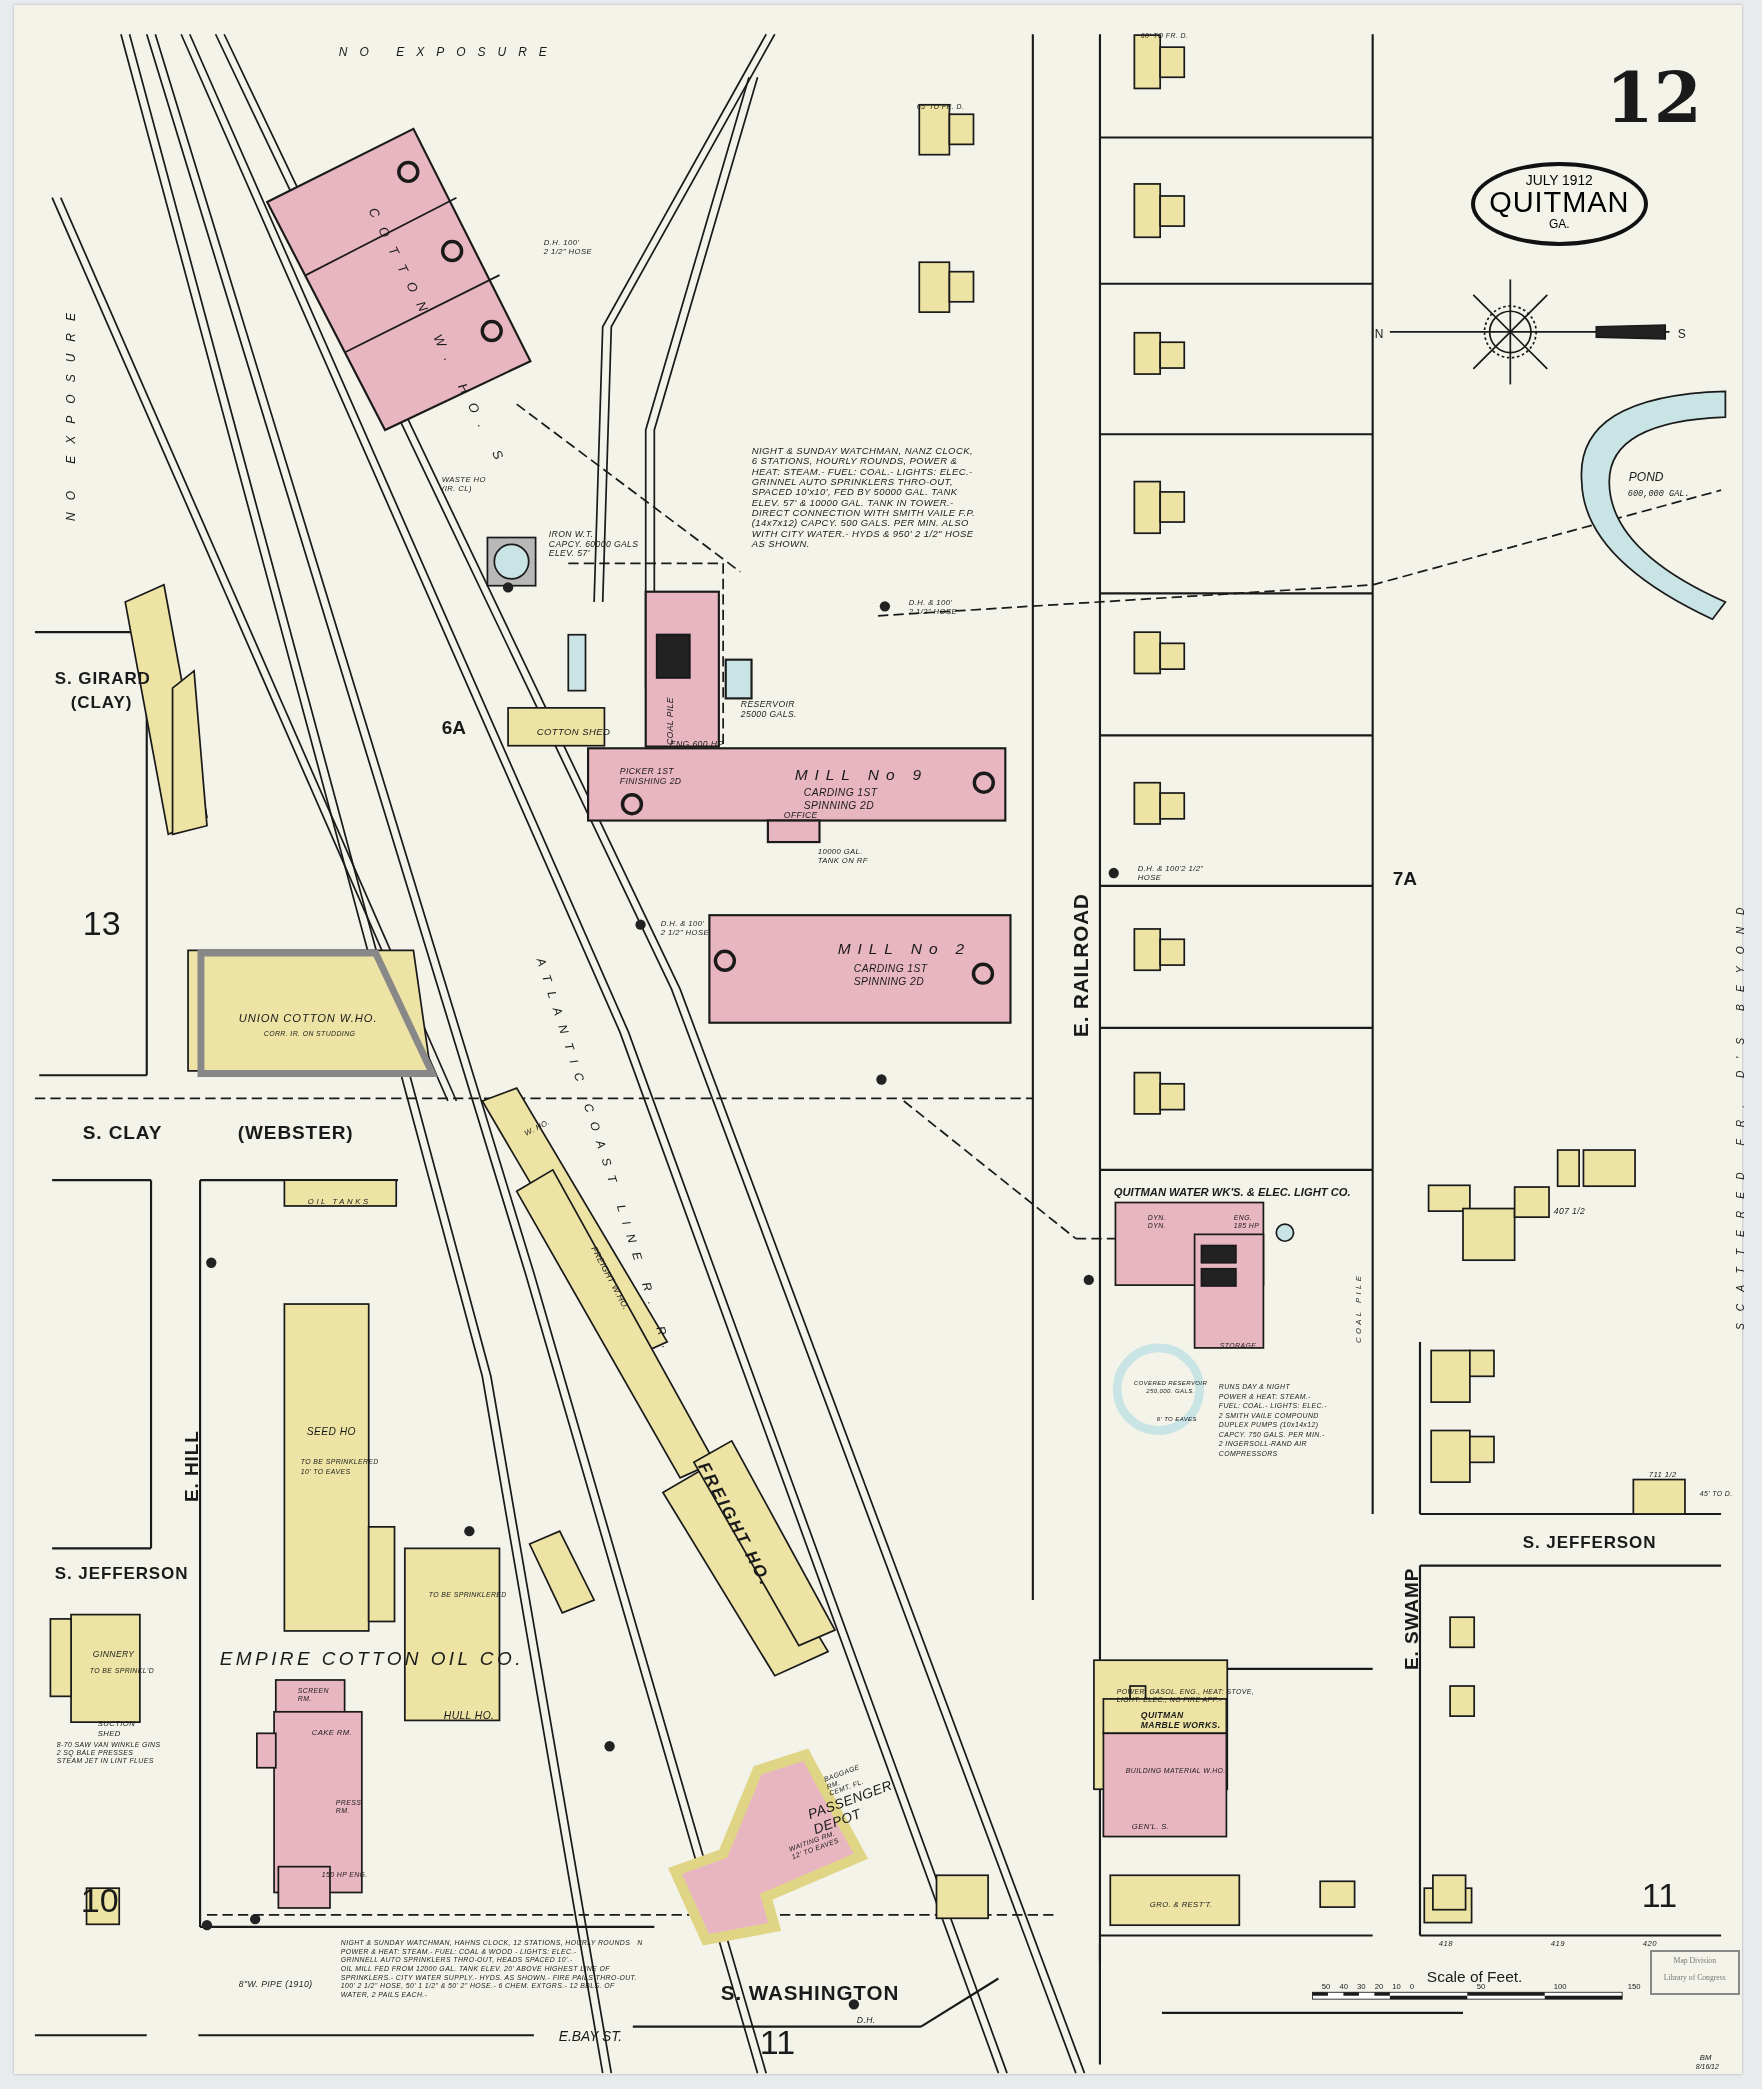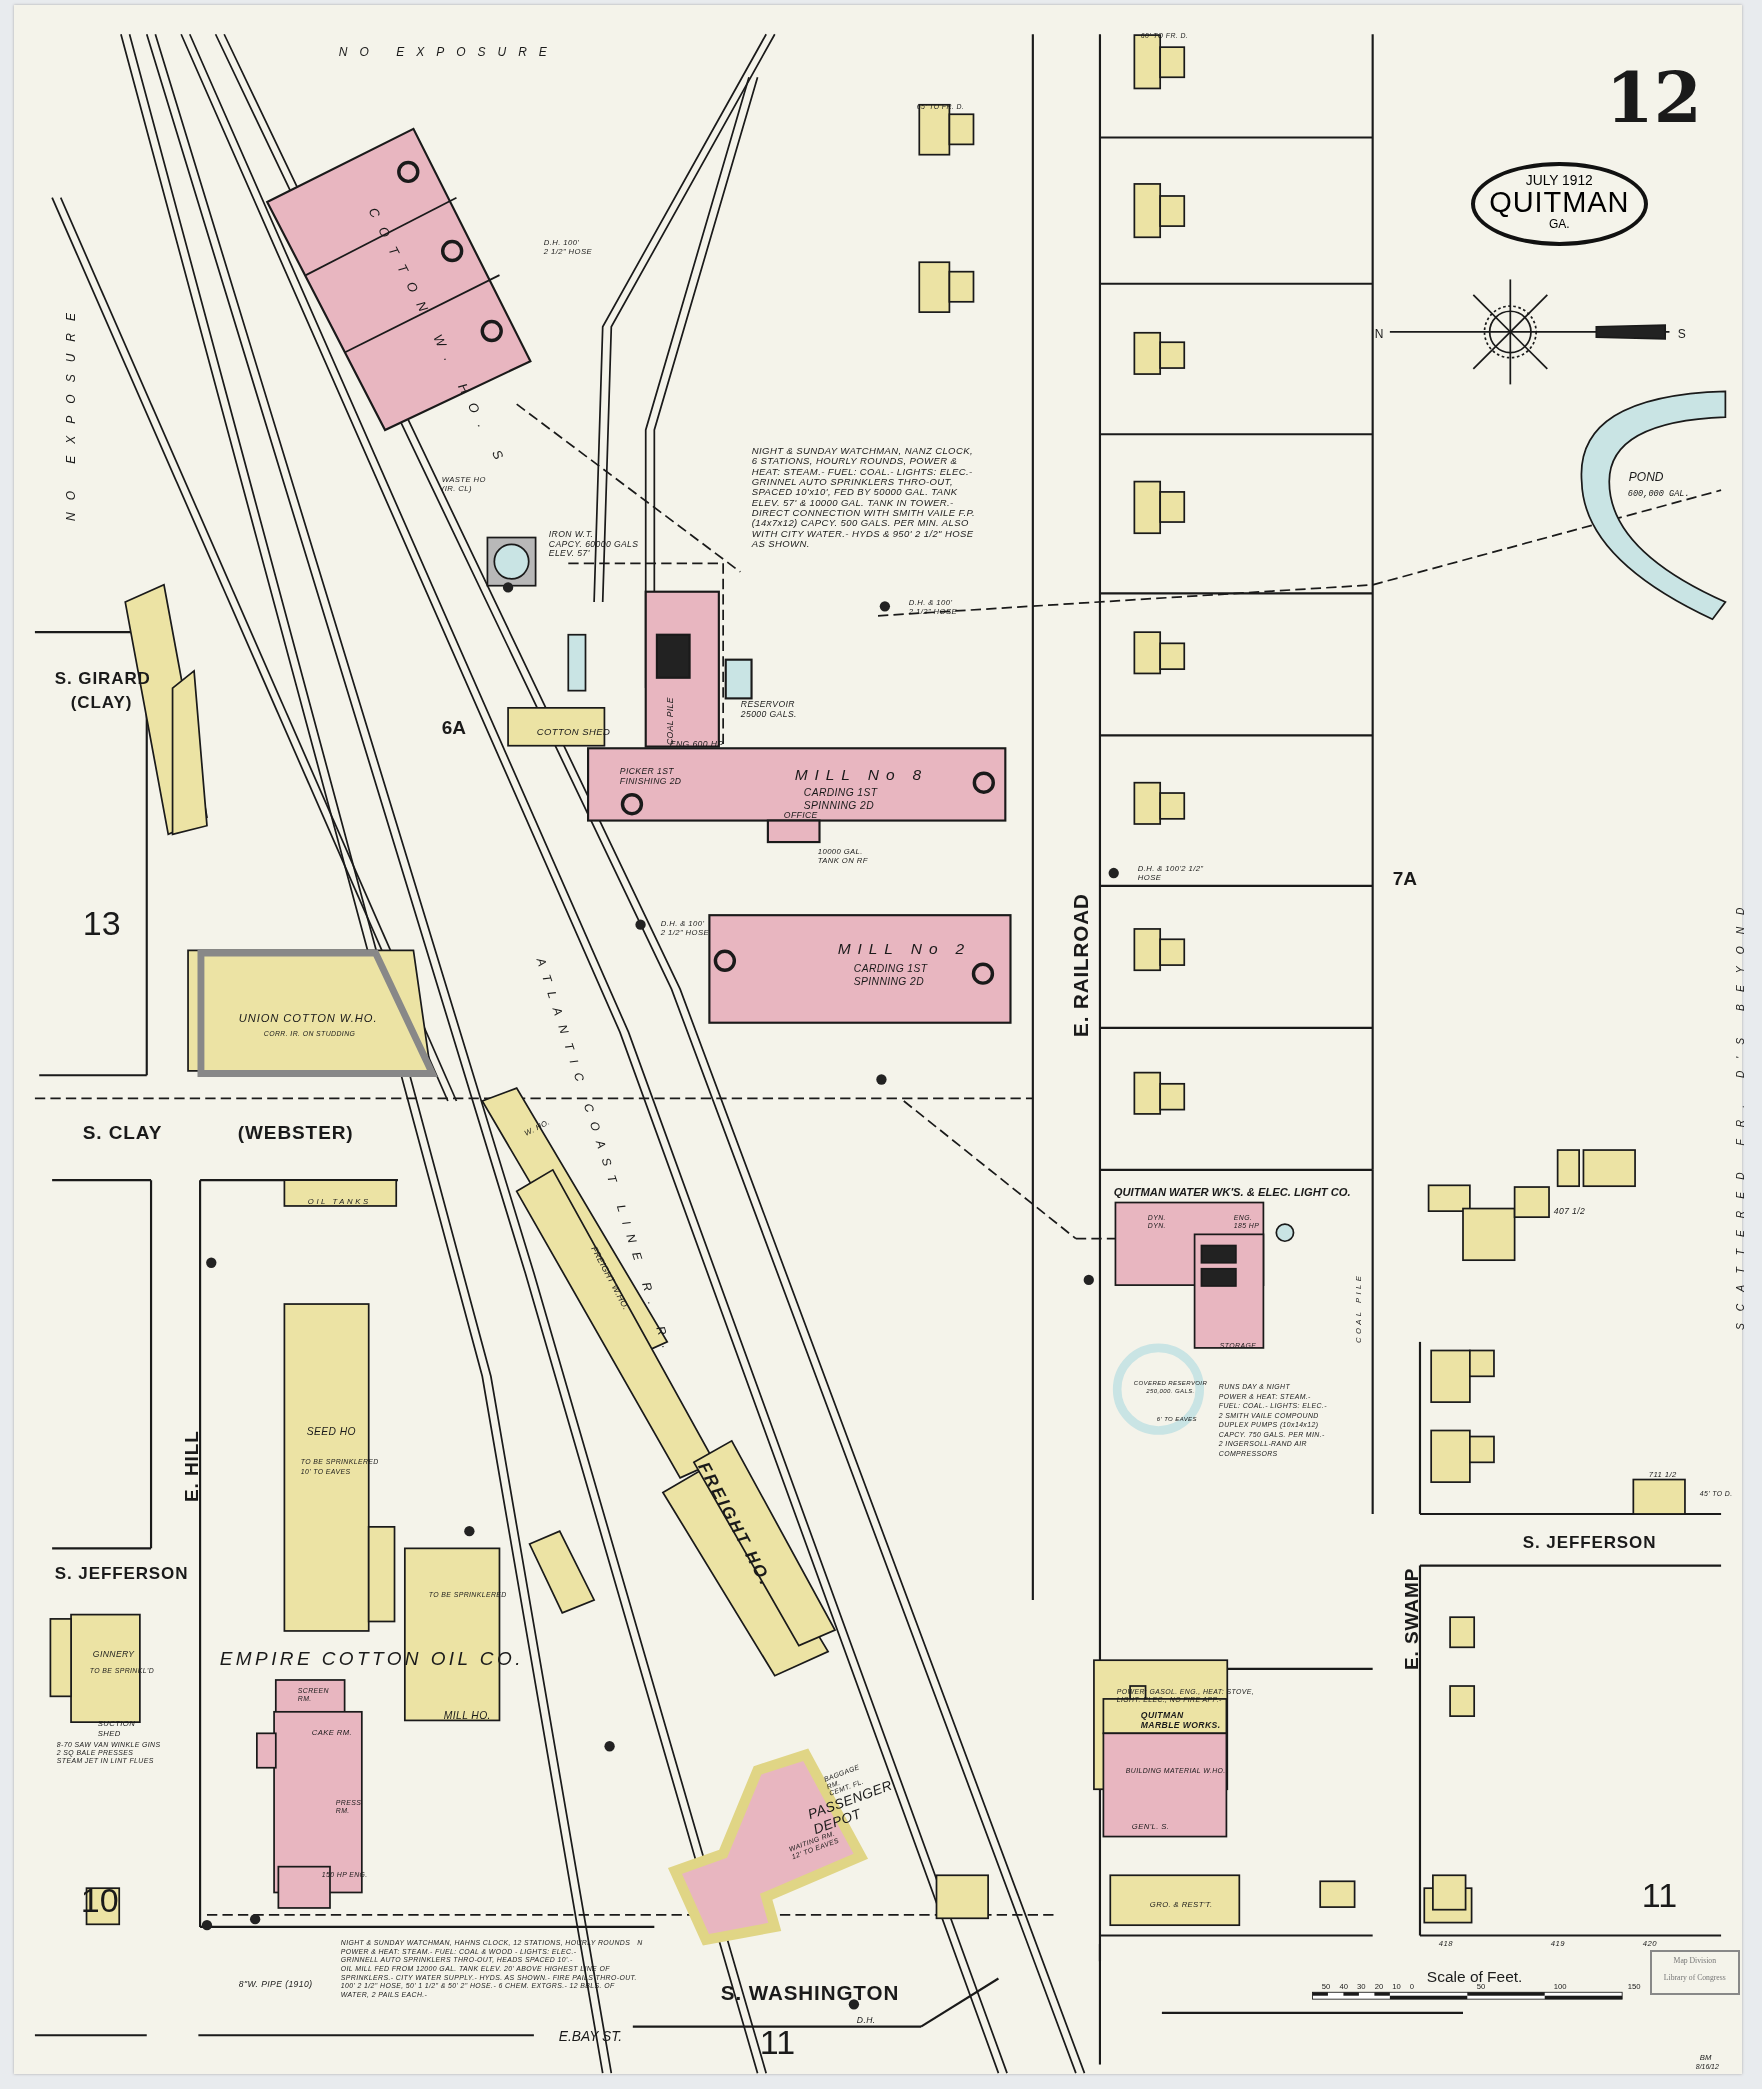--- a/index.html
+++ b/index.html
@@ -289,21 +289,21 @@
 <div class="lbl notes" style="left:738px;top:441px;font-size:9.5px;line-height:10.3px;">NIGHT &amp; SUNDAY WATCHMAN, NANZ CLOCK,
 6 STATIONS, HOURLY ROUNDS, POWER &amp;
 HEAT: STEAM.- FUEL: COAL.- LIGHTS: ELEC.-
 GRINNEL AUTO SPRINKLERS THRO-OUT,
 SPACED 10'x10', FED BY 50000 GAL. TANK
 ELEV. 57' &amp; 10000 GAL. TANK IN TOWER.-
 DIRECT CONNECTION WITH SMITH VAILE F.P.
 (14x7x12) CAPCY. 500 GALS. PER MIN. ALSO
 WITH CITY WATER.- HYDS &amp; 950' 2 1/2" HOSE
 AS SHOWN.</div>
-<div class="lbl bldg-lbl" style="left:781px;top:761px;font-size:15.5px;letter-spacing:6.9px;">MILL  No 8</div>
+<div class="lbl bldg-lbl" style="left:781px;top:761px;font-size:15.5px;letter-spacing:6.9px;">MILL  No 9</div>
 <div class="lbl notes" style="left:790px;top:781px;">CARDING 1ST
 SPINNING 2D</div>
 <div class="lbl notes" style="left:606px;top:761px;font-size:8.6px;line-height:10.3px;">PICKER 1ST
 FINISHING 2D</div>
 <div class="lbl bldg-lbl" style="left:824px;top:935px;font-size:15.5px;letter-spacing:6.9px;">MILL  No 2</div>
 <div class="lbl notes" style="left:840px;top:957px;">CARDING 1ST
 SPINNING 2D</div>
 <div class="lbl notes" style="left:770px;top:804px;font-size:8.6px;">OFFICE</div>
 <div class="lbl notes" style="left:804px;top:843px;font-size:7.7px;line-height:8.6px;">10000 GAL.
 TANK ON RF</div>
@@ -333,21 +333,21 @@
 <div class="lbl notes" style="left:250px;top:1022px;font-size:6.9px;">CORR. IR. ON STUDDING</div>
 <div class="lbl notes" style="left:294px;top:1190px;font-size:7.7px;letter-spacing:2.6px;">OIL TANKS</div>
 <div class="lbl notes" style="left:585px;top:1239px;font-size:8.6px;transform:rotate(62deg);transform-origin:left top;">FREIGHT W.HO.</div>
 <div class="lbl italic" style="left:697px;top:1454px;font-size:17px;font-weight:bold;letter-spacing:2.6px;transform:rotate(62deg);transform-origin:left top;">FREIGHT  HO.</div>
 <div class="lbl notes" style="left:508px;top:1123px;font-size:7.7px;transform:rotate(-27deg);transform-origin:left top;">W. HO.</div>
 
 <div class="lbl big-title" style="left:206px;top:1643px;font-size:19px;letter-spacing:3.4px;">EMPIRE COTTON OIL CO.</div>
 <div class="lbl notes" style="left:293px;top:1420px;font-size:10.3px;">SEED HO</div>
 <div class="lbl notes" style="left:287px;top:1452px;font-size:6.9px;line-height:9.5px;">TO BE SPRINKLERED
 10' TO EAVES</div>
-<div class="lbl notes" style="left:430px;top:1704px;font-size:10.3px;">MILL HO.</div>
+<div class="lbl notes" style="left:430px;top:1704px;font-size:10.3px;">HULL HO.</div>
 <div class="lbl notes" style="left:415px;top:1583px;font-size:6.9px;">TO BE SPRINKLERED</div>
 <div class="lbl notes" style="left:79px;top:1643px;font-size:8.6px;">GINNERY</div>
 <div class="lbl notes" style="left:76px;top:1659px;font-size:6.9px;">TO BE SPRINKL'D</div>
 <div class="lbl notes" style="left:84px;top:1714px;font-size:7.7px;line-height:9.5px;">SUCTION
 SHED</div>
 <div class="lbl notes" style="left:284px;top:1682px;font-size:6.9px;line-height:7.7px;">SCREEN
 RM.</div>
 <div class="lbl notes" style="left:298px;top:1721px;font-size:7.7px;">CAKE RM.</div>
 <div class="lbl notes" style="left:322px;top:1794px;font-size:6.9px;line-height:7.7px;">PRESS
 RM.</div>

